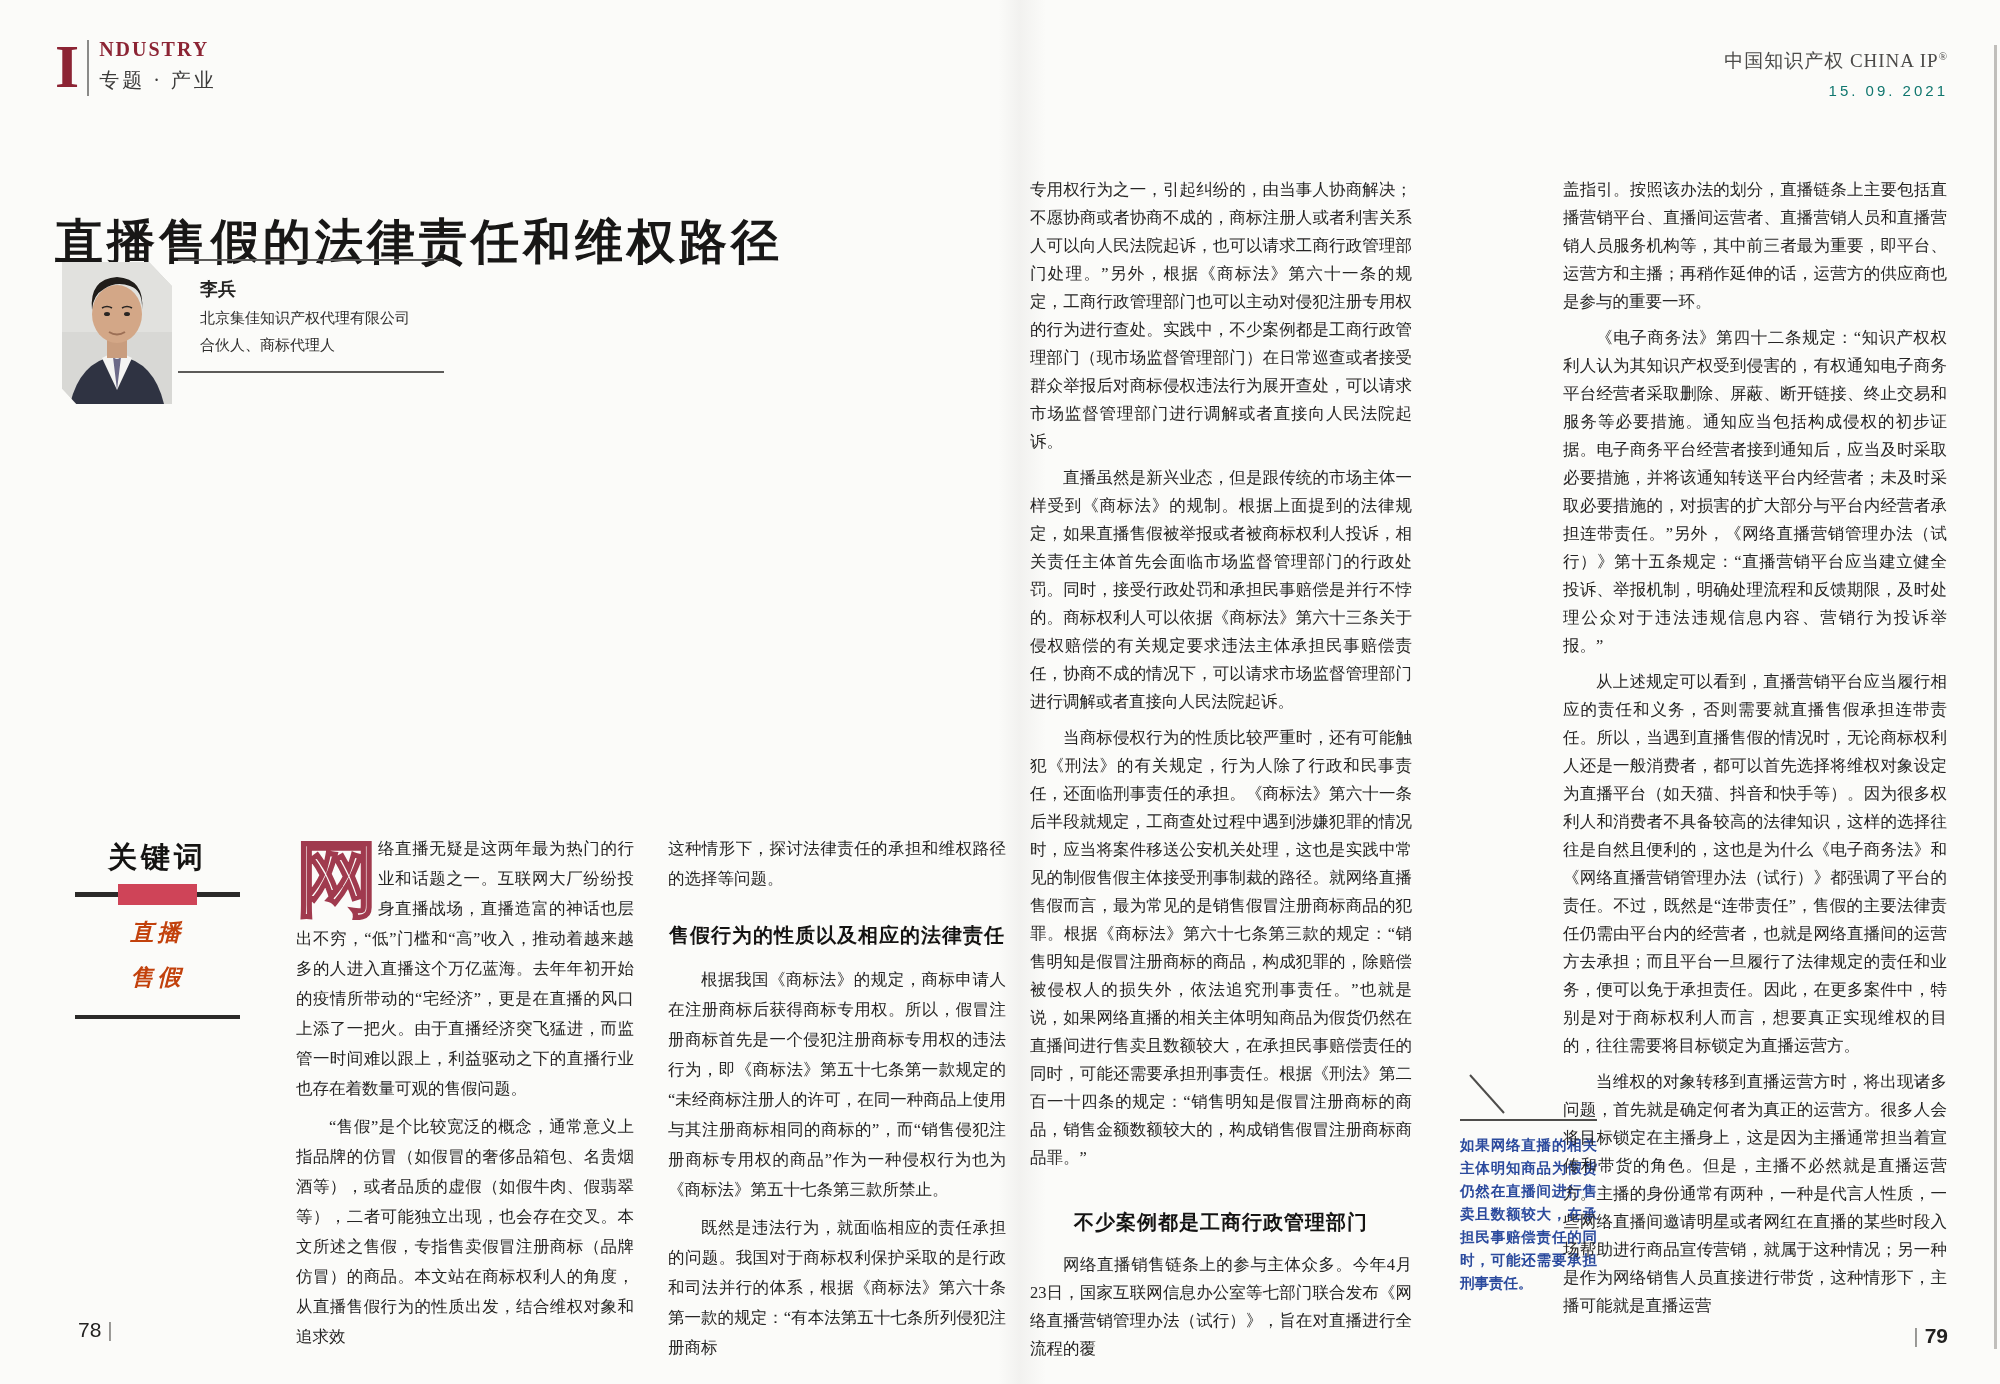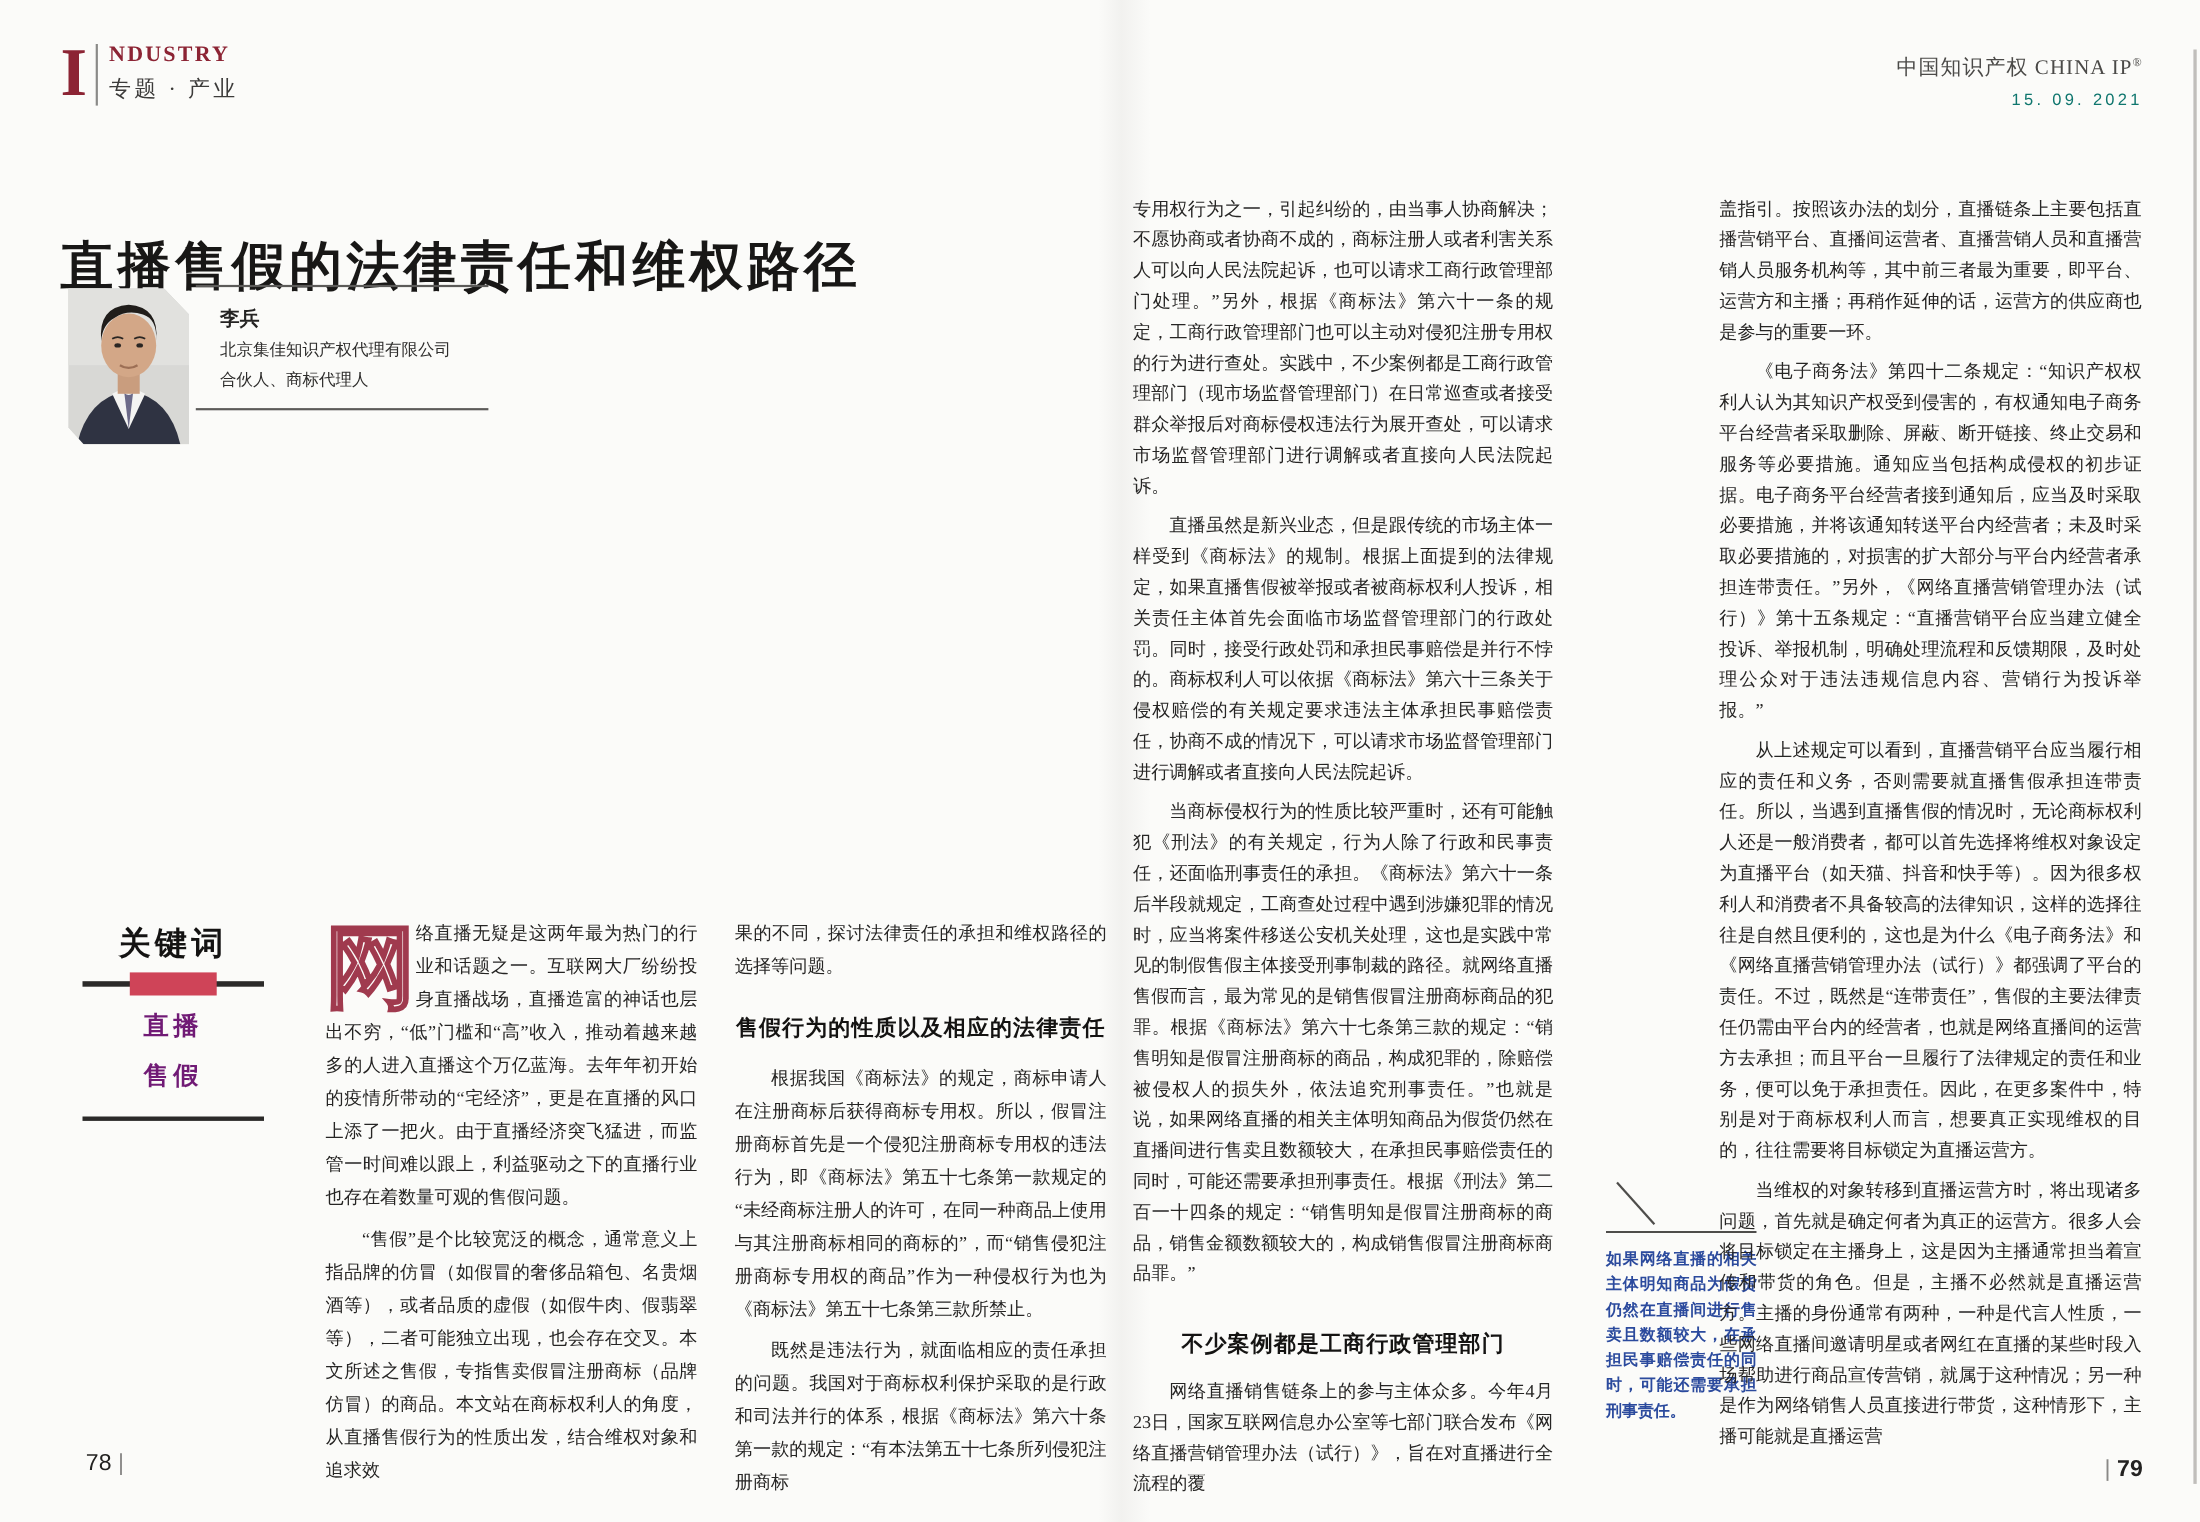--- a/index.html
+++ b/index.html
@@ -36,21 +36,21 @@
   .author-name{font-size:18px;font-weight:bold;color:#242322;}
   .author-co,.author-role{font-size:15px;color:#2e2d2c;margin-top:8px;}
 
   
   .kw{position:absolute;left:75px;top:838px;width:165px;text-align:center;}
   .kw-head{font-size:29px;font-weight:bold;color:#141312;letter-spacing:4px;
     font-family:"Liberation Sans",sans-serif;}
   .kw-rule{position:relative;height:5px;background:#2b2a29;margin-top:14px;}
   .kw-redbox{position:absolute;left:43px;top:-8px;width:79px;height:21px;background:#cf4458;}
   .kw-items{margin-top:20px;}
-  .kw-item{font-size:23px;color:#701a75;letter-spacing:4px;margin-top:14px;font-weight:600;}
+  .kw-item{font-size:23px;color:#c2410c;letter-spacing:4px;margin-top:14px;font-weight:600;font-style:italic;}
   .kw-rule-btm{height:4px;background:#2b2a29;margin-top:22px;}
 
   
   .col{position:absolute;text-align:justify;}
   .col-left{font-size:16.5px;line-height:30px;}
   .col-right{font-size:16.5px;line-height:28px;}
   #col1{left:296px;top:834px;width:338px;}
   #col2{left:668px;top:834px;width:338px;}
   #col3{left:1030px;top:176px;width:382px;}
   #col4{left:1563px;top:176px;width:384px;}
@@ -138,21 +138,21 @@
     </div>
     <div class="kw-rule-btm"></div>
   </div>
 
   <div id="col1" class="col col-left">
     <p class="para cont"><span class="dropcap">网</span><span>络直播无疑是这两年最为热门的行业和话题之一。互联网大厂纷纷投身直播战场，直播造富的神话也层出不穷，“低”门槛和“高”收入，推动着越来越多的人进入直播这个万亿蓝海。去年年初开始的疫情所带动的“宅经济”，更是在直播的风口上添了一把火。由于直播经济突飞猛进，而监管一时间难以跟上，利益驱动之下的直播行业也存在着数量可观的售假问题。</span></p>
     <p class="para"><span>“售假”是个比较宽泛的概念，通常意义上指品牌的仿冒（如假冒的奢侈品箱包、名贵烟酒等），或者品质的虚假（如假牛肉、假翡翠等），二者可能独立出现，也会存在交叉。本文所述之售假，专指售卖假冒注册商标（品牌仿冒）的商品。本文站在商标权利人的角度，从直播售假行为的性质出发，结合维权对象和追求效</span></p>
   </div>
 
   <div id="col2" class="col col-left">
-    <p class="para cont"><span>果的不同，探讨法律责任的承担和维权路径的选择等问题。</span></p>
+    <p class="para cont"><span>这种情形下，探讨法律责任的承担和维权路径的选择等问题。</span></p>
     <h2 class="subhead">售假行为的性质以及相应的法律责任</h2>
     <p class="para"><span>根据我国《商标法》的规定，商标申请人在注册商标后获得商标专用权。所以，假冒注册商标首先是一个侵犯注册商标专用权的违法行为，即《商标法》第五十七条第一款规定的“未经商标注册人的许可，在同一种商品上使用与其注册商标相同的商标的”，而“销售侵犯注册商标专用权的商品”作为一种侵权行为也为《商标法》第五十七条第三款所禁止。</span></p>
     <p class="para"><span>既然是违法行为，就面临相应的责任承担的问题。我国对于商标权利保护采取的是行政和司法并行的体系，根据《商标法》第六十条第一款的规定：“有本法第五十七条所列侵犯注册商标</span></p>
   </div>
 
   <div id="col3" class="col col-right">
     <p class="para cont"><span>专用权行为之一，引起纠纷的，由当事人协商解决；不愿协商或者协商不成的，商标注册人或者利害关系人可以向人民法院起诉，也可以请求工商行政管理部门处理。”另外，根据《商标法》第六十一条的规定，工商行政管理部门也可以主动对侵犯注册专用权的行为进行查处。实践中，不少案例都是工商行政管理部门（现市场监督管理部门）在日常巡查或者接受群众举报后对商标侵权违法行为展开查处，可以请求市场监督管理部门进行调解或者直接向人民法院起诉。</span></p>
     <p class="para"><span>直播虽然是新兴业态，但是跟传统的市场主体一样受到《商标法》的规制。根据上面提到的法律规定，如果直播售假被举报或者被商标权利人投诉，相关责任主体首先会面临市场监督管理部门的行政处罚。同时，接受行政处罚和承担民事赔偿是并行不悖的。商标权利人可以依据《商标法》第六十三条关于侵权赔偿的有关规定要求违法主体承担民事赔偿责任，协商不成的情况下，可以请求市场监督管理部门进行调解或者直接向人民法院起诉。</span></p>
     <p class="para"><span>当商标侵权行为的性质比较严重时，还有可能触犯《刑法》的有关规定，行为人除了行政和民事责任，还面临刑事责任的承担。《商标法》第六十一条后半段就规定，工商查处过程中遇到涉嫌犯罪的情况时，应当将案件移送公安机关处理，这也是实践中常见的制假售假主体接受刑事制裁的路径。就网络直播售假而言，最为常见的是销售假冒注册商标商品的犯罪。根据《商标法》第六十七条第三款的规定：“销售明知是假冒注册商标的商品，构成犯罪的，除赔偿被侵权人的损失外，依法追究刑事责任。”也就是说，如果网络直播的相关主体明知商品为假货仍然在直播间进行售卖且数额较大，在承担民事赔偿责任的同时，可能还需要承担刑事责任。根据《刑法》第二百一十四条的规定：“销售明知是假冒注册商标的商品，销售金额数额较大的，构成销售假冒注册商标商品罪。”</span></p>
     <h2 class="subhead deep">不少案例都是工商行政管理部门</h2>

